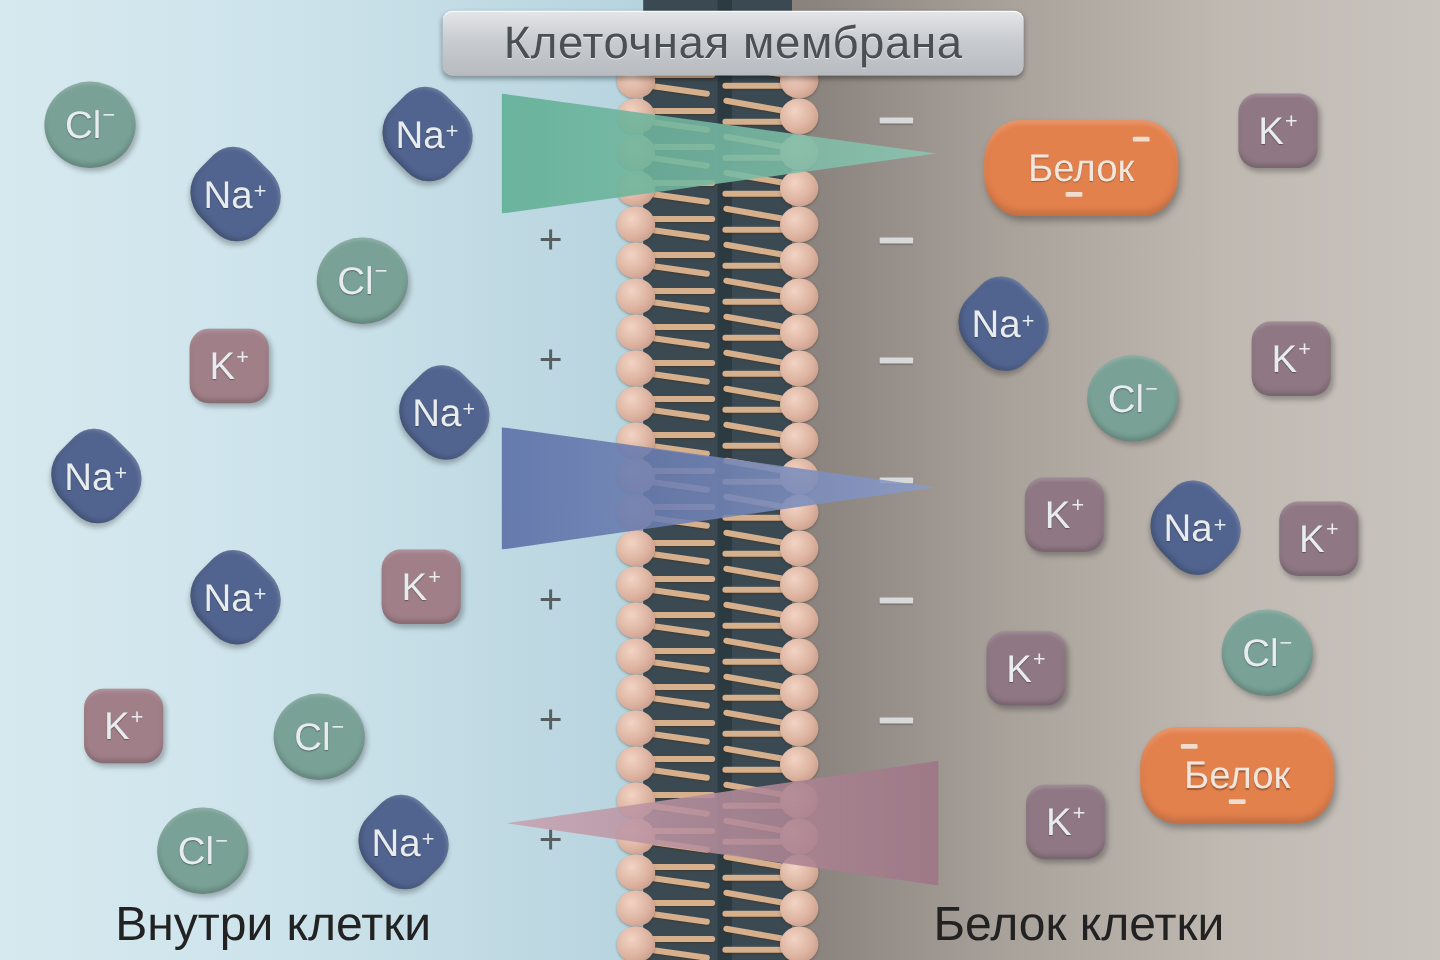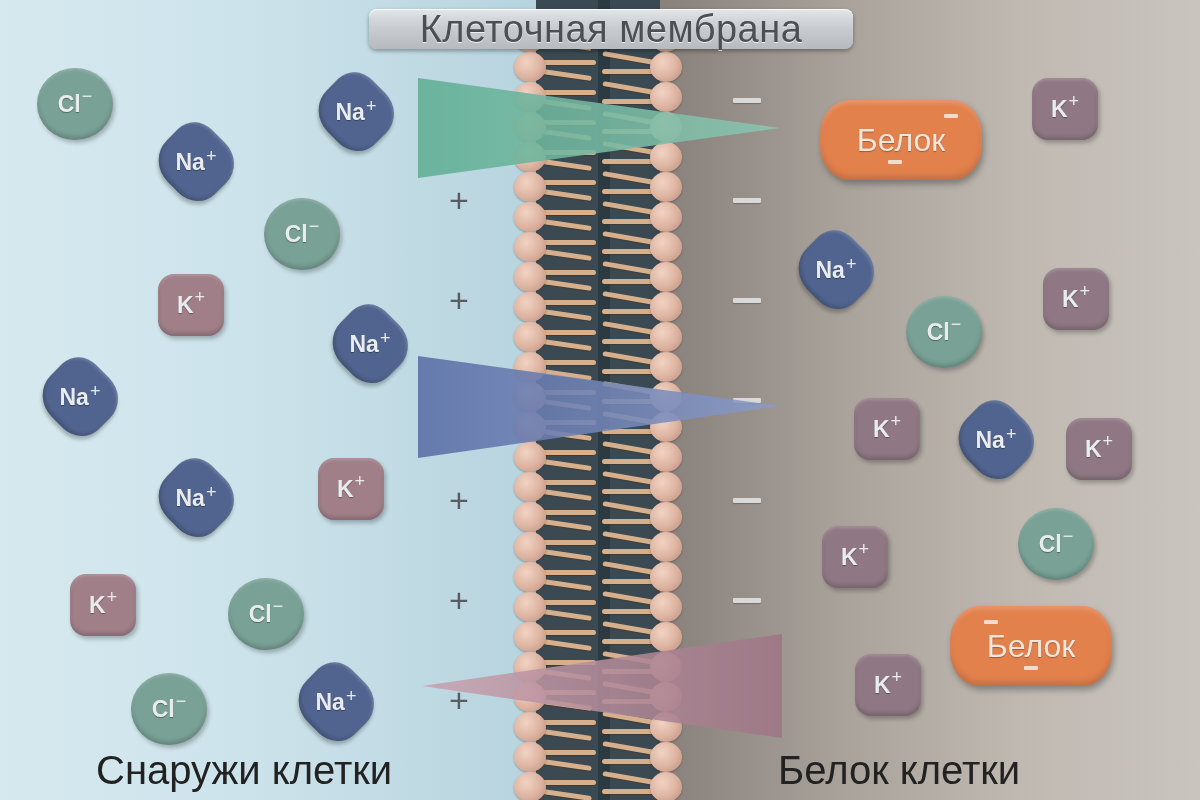--- a/index.html
+++ b/index.html
@@ -20,40 +20,40 @@
       background: radial-gradient(circle at 38% 35%, #f2d3c4 0%, #dcb29f 55%, #b98d7c 100%);
       box-shadow: 0 1px 2px rgba(60,40,30,0.4); }
     .head.l { left: 2px; } .head.r { left: 138px; }
     .tail { position: absolute; height: 5px; border-radius: 3px; background: #d6b08d; box-shadow: 0 1px 1px rgba(70,45,25,0.5); }
     .tail.l1 { left: 30px; top: 8px; width: 54px; }
     .tail.l2 { left: 30px; top: 17px; width: 50px; transform: rotate(8deg); transform-origin: left center; }
     .tail.r1 { left: 90px; top: 8px; width: 52px; transform: rotate(10deg); transform-origin: right center; }
     .tail.r2 { left: 90px; top: 17px; width: 52px; }
 
     
-    .title { position: absolute; left: 369px; top: 9px; width: 484px; height: 40px; border-radius: 8px;
+    .title { position: absolute; left: 369px; top: 9px; width: 484px; height: 54px; border-radius: 8px;
       background: linear-gradient(180deg, #e4e6e8 0%, #c9ccd0 45%, #b7bbc0 100%);
       box-shadow: 0 2px 4px rgba(0,0,0,0.35), inset 0 1px 0 rgba(255,255,255,0.8);
       display: flex; align-items: center; justify-content: center; z-index: 5; }
     .title span { font-family: "Liberation Sans", sans-serif; font-size: 38px; color: #4b5055;
       text-shadow: 0 1px 0 rgba(255,255,255,0.7); letter-spacing: 0.5px; }
 
     
     .wedge { position: absolute; z-index: 4; opacity: 0.88; }
 
     
     .sign { position: absolute; font-family: "Liberation Sans", sans-serif; font-size: 34px; line-height: 34px; z-index: 3; }
     .plus { color: #575d61; }
     .minus { width: 28px; height: 5px; background: #d9d9d9; border-radius: 1px; box-shadow: 0 1px 1px rgba(0,0,0,0.25); }
 
     
     .ion { position: absolute; display: flex; align-items: center; justify-content: center; z-index: 3;
       font-family: "Liberation Sans", sans-serif; color: #e8ecef;
       box-shadow: 2px 3px 4px rgba(0,0,0,0.25), inset 0 -3px 4px rgba(0,0,0,0.18), inset 0 2px 3px rgba(255,255,255,0.18); }
-    .ion .sym { font-size: 23px; text-shadow: 0 1px 1px rgba(0,0,0,0.35); font-weight: bold; }
+    .ion .sym { font-size: 32px; text-shadow: 0 1px 1px rgba(0,0,0,0.35); }
     .ion .chg { font-size: 18px; vertical-align: super; margin-left: 1px; position: relative; top: -8px; }
     .ion-cl { width: 76px; height: 72px; border-radius: 50%; background: #79a196; }
     .ion-na { width: 72px; height: 68px; border-radius: 34% 40% 36% 42%; background: #51648f; transform: rotate(45deg); }
     .ion-na .inner { transform: rotate(-45deg); display: flex; align-items: baseline; }
     .ion-k { width: 66px; height: 62px; border-radius: 16px; background: #a17f89; }
     .ion-k.in { background: #8f7884; }
 
     .protein { position: absolute; width: 162px; height: 80px; border-radius: 30px / 34px; background: #e3814d; z-index: 3;
       display: flex; align-items: center; justify-content: center;
       box-shadow: 2px 4px 6px rgba(0,0,0,0.3), inset 0 -4px 6px rgba(0,0,0,0.15), inset 0 3px 4px rgba(255,255,255,0.2); }
@@ -442,14 +442,14 @@
       <span class="pm" style="left:124px;top:14px"></span>
       <span class="pm" style="left:68px;bottom:16px"></span>
     </div>
     <div class="protein" style="left: 950px; top: 606px;">
       <span class="label">Белок</span>
       <span class="pm" style="left:34px;top:14px"></span>
       <span class="pm" style="left:74px;bottom:16px"></span>
     </div>
   </div>
 
-<div class="caption" style="left:96px;top:748px">Снаружи клетки</div>
+<div class="caption" style="left:96px;top:748px">Внутри клетки</div>
 <div class="caption" style="left:778px;top:748px">Белок клетки</div>
 
 </body></html>

